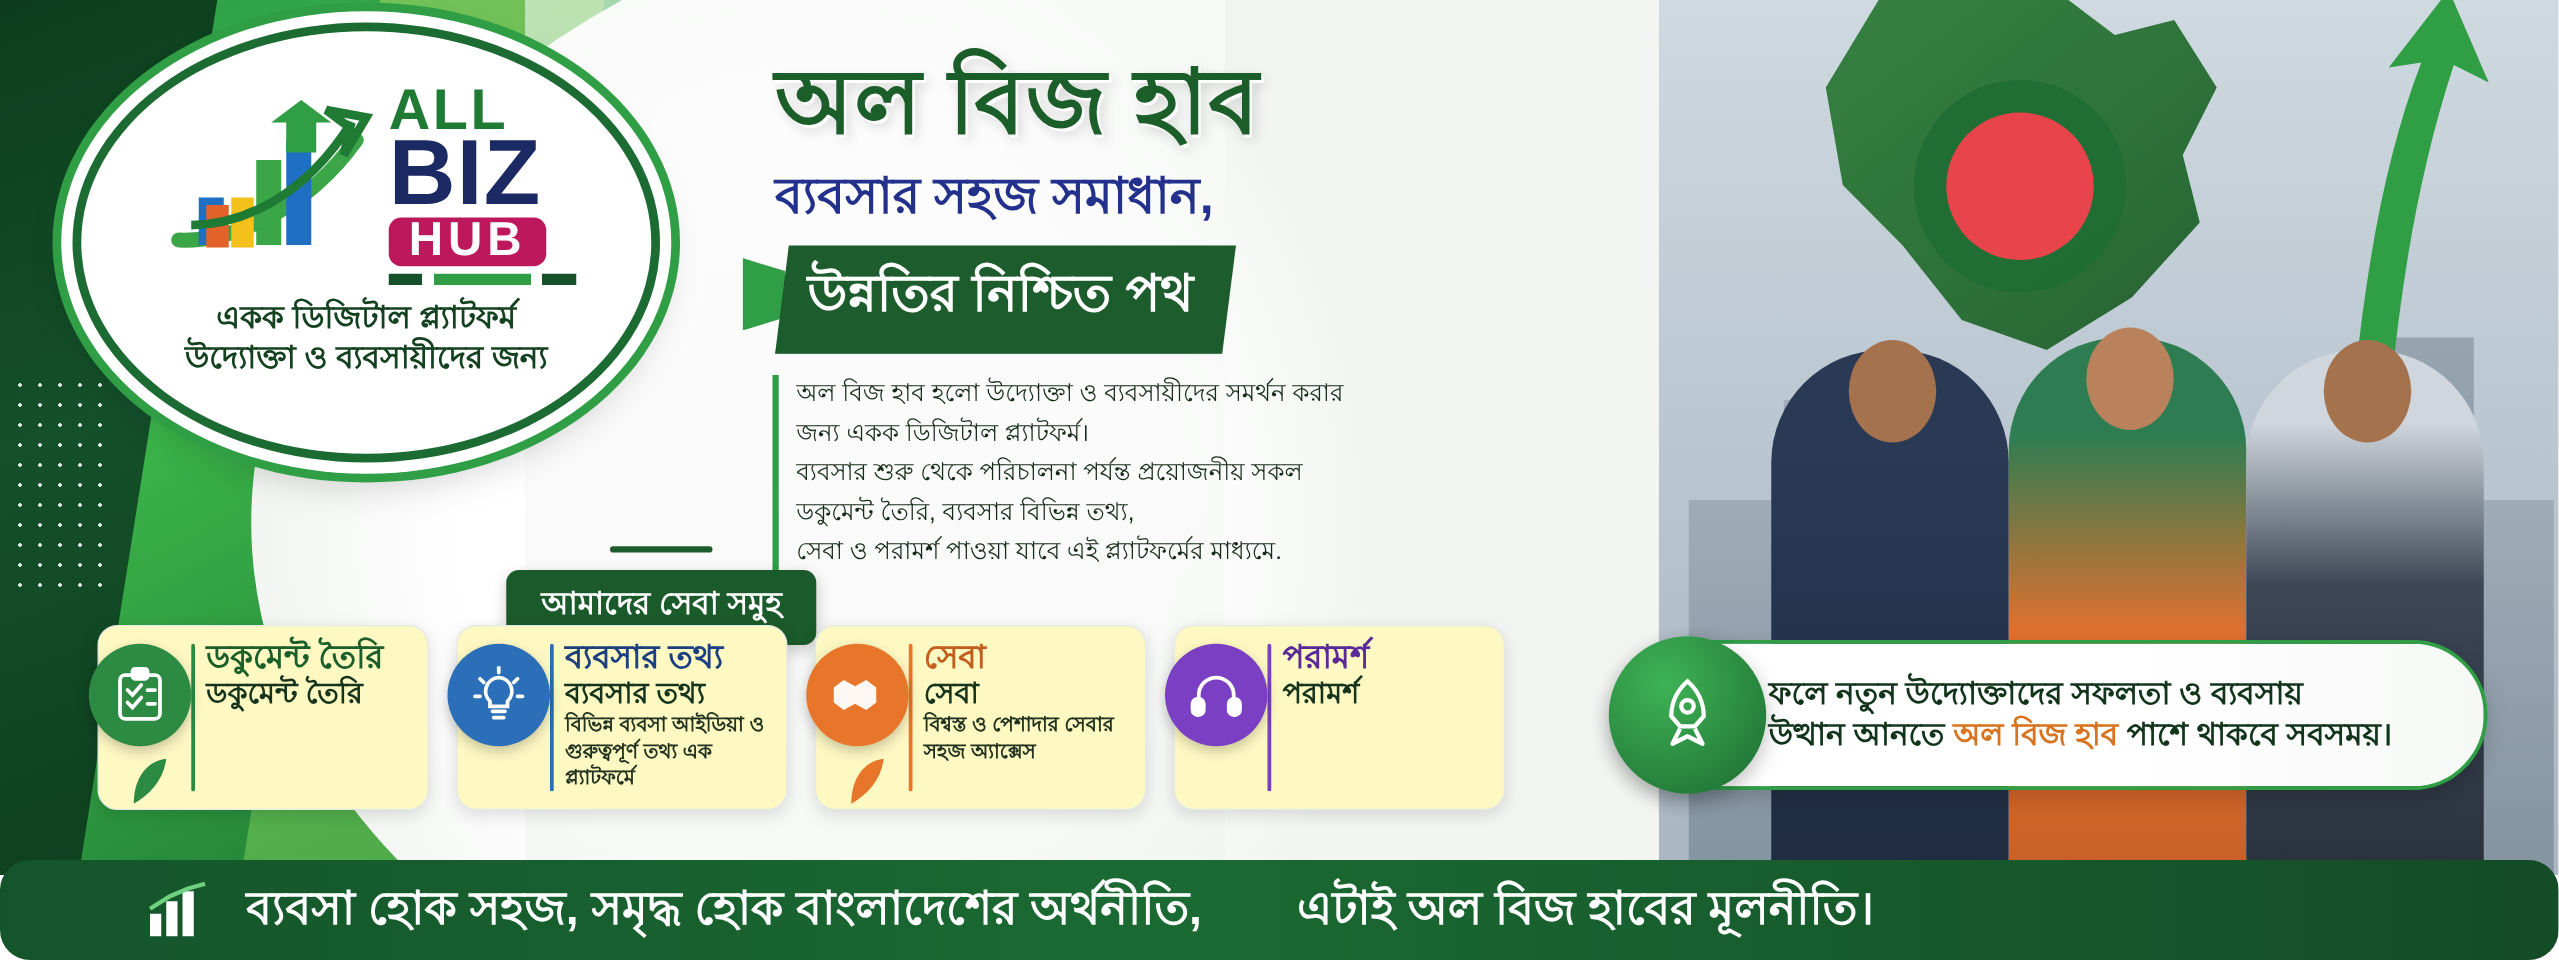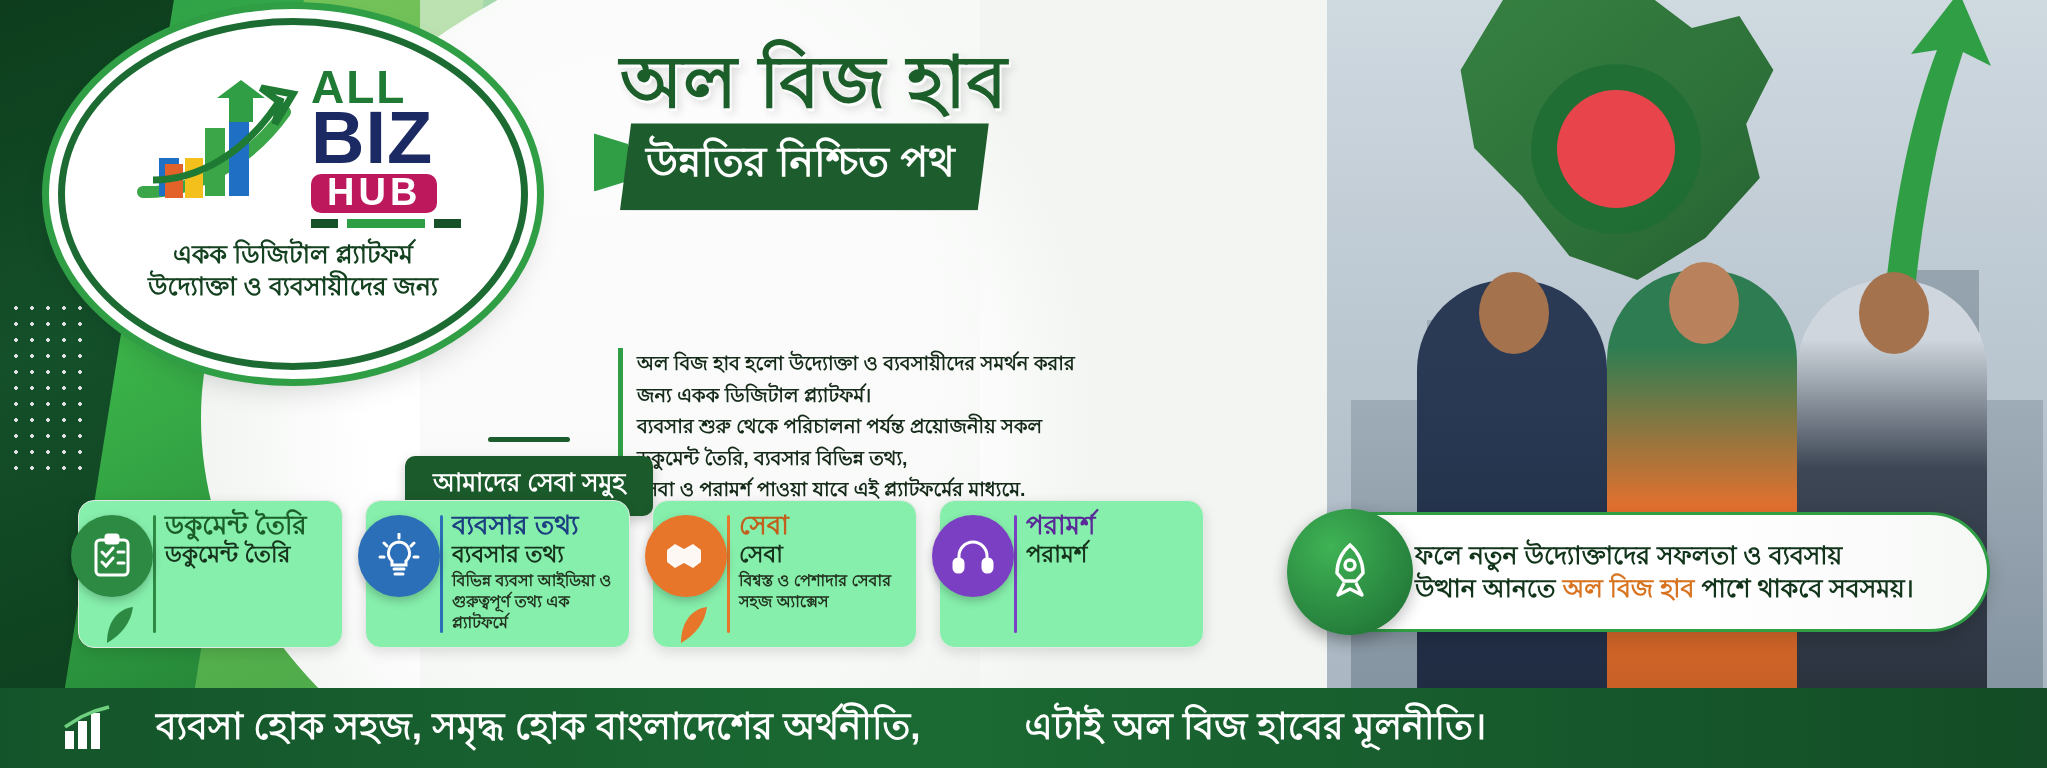--- a/index.html
+++ b/index.html
@@ -71,31 +71,31 @@
   .h-sub{ margin-top:6px; font-size:40px; font-weight:900; color:#23318c;
     text-shadow:1px 2px 0 rgba(255,255,255,.85); }
   .h-ribbon{ margin-top:4px; position:relative; display:inline-block; background:#1d5c2c;
     color:#ffffff; font-size:41px; font-weight:900; padding:7px 34px 11px 26px;
     clip-path:polygon(3% 0,100% 0,97% 100%,0 100%); box-shadow:0 6px 16px rgba(0,0,0,.22); }
   .ribbon-tail{ position:absolute; left:-26px; top:14px; width:34px; height:58px;
     background:#2f9e45; clip-path:polygon(0 0,100% 18%,100% 82%,0 100%); }
 
   .para{ position:absolute; left:618px; top:300px; width:470px;
     border-left:5px solid #2f9e45; padding-left:14px;
-    font-size:19.5px; font-weight:700; color:#152a18; line-height:1.62;margin-top:48px; }
+    font-size:19.5px; font-weight:400; color:#152a18; line-height:1.62; }
 
   
   .svc-head{ position:absolute; left:405px; top:437px; display:flex; align-items:center; gap:14px;flex-direction:column; }
   .svc-line{ width:82px; height:5px; background:#1d5c2c; border-radius:3px; }
   .svc-pill{ background:#1b5a2b; color:#ffffff; font-size:25px; font-weight:900;
     padding:7px 28px 10px; border-radius:10px; box-shadow:0 4px 12px rgba(0,0,0,.2); }
 
   
   .cards{ position:absolute; left:78px; top:500px; display:flex; gap:22px; }
-  .card{ width:265px; height:148px; background:#86efac; border-radius:16px;
+  .card{ width:265px; height:148px; background:#fef9c3; border-radius:16px;
     box-shadow:0 4px 14px rgba(0,0,0,.13); position:relative; padding:10px 12px 10px 86px;
     border:1px solid #e4e9e4; }
   .card .bar{ position:absolute; left:74px; top:14px; bottom:14px; width:3px; border-radius:2px; }
   .c-ico{ position:absolute; left:-8px; top:14px; width:82px; height:82px; border-radius:50%;
     display:flex; align-items:center; justify-content:center; color:#fff; box-shadow:0 4px 10px rgba(0,0,0,.22); }
   .c-t1{ font-size:26px; font-weight:900; line-height:1.1; }
   .c-t2{ font-size:23px; font-weight:900; color:#16341c; line-height:1.15; margin-top:1px; }
   .c-d{ font-size:16px; font-weight:700; color:#22331f; line-height:1.3; margin-top:4px; }
   .leaf{ position:absolute; left:22px; top:104px; width:34px; height:40px; }
 
@@ -106,21 +106,21 @@
     padding-left:122px; box-shadow:0 6px 18px rgba(0,0,0,.16); }
   .cta-ico{ position:absolute; left:-6px; top:-6px; width:126px; height:126px; border-radius:50%;
     background:radial-gradient(circle at 35% 30%,#3fb355,#1b6b31);
     display:flex; align-items:center; justify-content:center; box-shadow:0 6px 16px rgba(0,0,0,.25); }
   .cta-text{ font-size:25px; font-weight:900; color:#11341a; line-height:1.34; }
   .hi2{ color:#d8731f; }
 
   
   .footer{ position:absolute; left:0; bottom:0; width:2047px; height:80px;
     background:linear-gradient(90deg,#14542a 0%,#1b6a33 45%,#134c26 100%);
-    display:flex; align-items:center; padding-left:61px; gap:41px; }
+    display:flex; align-items:center; padding-left:116px; gap:27px;border-radius:24px; }
   .f-ico{ width:54px; height:46px; position:relative; }
   .f-t1{ font-size:37px; font-weight:900; color:#ffffff; }
   .f-t2{ font-size:37px; font-weight:900; color:#ffffff; }
   .f-divider{ width:22px; }
 </style>
 </head>
 <body>
 
 <div id="banner">
 
@@ -178,20 +178,21 @@
       </div>
       <div class="logo-tag">
         <div>একক ডিজিটাল প্ল্যাটফর্ম</div>
         <div>উদ্যোক্তা ও ব্যবসায়ীদের জন্য</div>
       </div>
     </div>
   </div>
 
   <div class="head-block">
     <div class="h-main">অল বিজ হাব</div>
+    <div class="h-sub">ব্যবসার সহজ সমাধান,</div>
     <div style="position:relative;display:inline-block">
       <div class="ribbon-tail"></div>
       <div class="h-ribbon">উন্নতির নিশ্চিত পথ</div>
     </div>
   </div>
 
   <div class="para">
     <div>অল বিজ হাব হলো উদ্যোক্তা ও ব্যবসায়ীদের সমর্থন করার জন্য একক ডিজিটাল প্ল্যাটফর্ম।</div>
     <div>ব্যবসার শুরু থেকে পরিচালনা পর্যন্ত প্রয়োজনীয় সকল ডকুমেন্ট তৈরি, ব্যবসার বিভিন্ন তথ্য,</div>
     <div>সেবা ও পরামর্শ পাওয়া যাবে এই প্ল্যাটফর্মের মাধ্যমে.</div>

